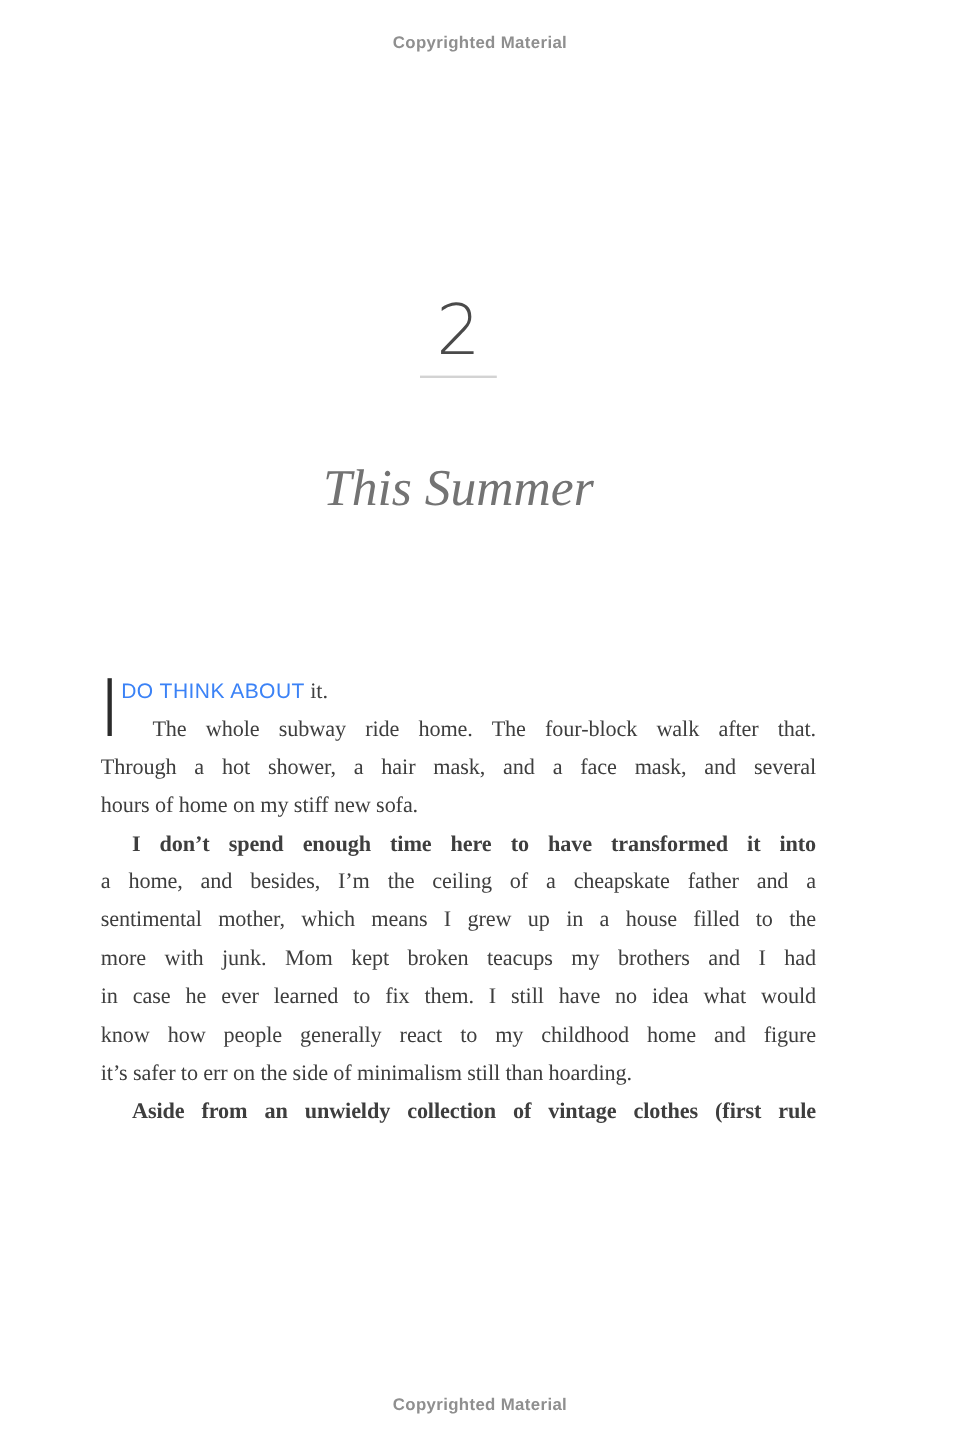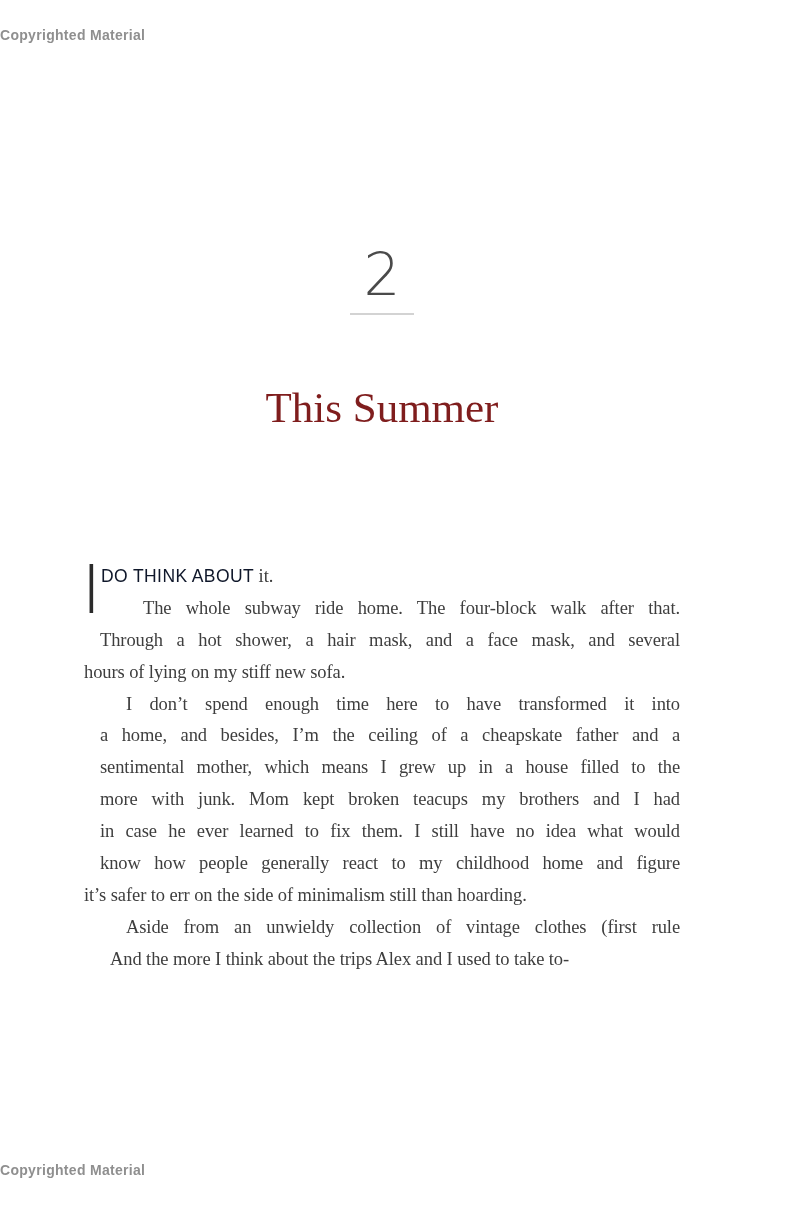--- a/index.html
+++ b/index.html
@@ -9,20 +9,21 @@
     position: relative;
     font-family: "Liberation Serif", serif;
     overflow: hidden;
   }
   .page {
     position: absolute; inset: 0;
     background: #ffffff;
   }
   .copyright {
     position: absolute; left: 0; width: 800px;
+    text-align: center;
     font-family: "Liberation Sans", sans-serif;
     font-weight: bold;
     font-size: 14px;
     letter-spacing: 0.3px;
     color: #8f8f8f;
   }
   .copyright.top { top: 27px; }
   .copyright.bottom { top: 1162px; }
 
   .chapter-number {
@@ -36,23 +37,24 @@
   }
   .chapter-rule {
     position: absolute; left: 350px; top: 313px;
     width: 64px; height: 2px;
     background: #d3d3d3;
   }
   .chapter-title {
     position: absolute; left: 84px; top: 384px; width: 596px;
     text-align: center;
     font-family: "Liberation Serif", serif;
+    font-style: italic;
     font-size: 43px;
     line-height: 1.1;
-    color: #7f1d1d;
+    color: #737373;
   }
 
   .bodytext {
     position: absolute; left: 84px; top: 561px; width: 596px;
     font-family: "Liberation Serif", serif;
     font-size: 18.5px;
     letter-spacing: -0.1px;
     color: #3e3e3e;
   }
   .dropcap {
@@ -67,31 +69,30 @@
   .line {
     height: 31.9px;
     line-height: 31.9px;
     overflow: hidden;
     text-align: left;
     white-space: normal;
   }
   .line.jl {
     text-align: justify;
     text-align-last: justify;
-    margin-left: 16px;
   }
   .line.ll { text-align: left; text-align-last: left; }
-  .line.ind { text-indent: 26px; }
+  .line.ind { text-indent: 26px; font-weight: bold; }
   .line.ind2 { padding-left: 43px; }
   .line.l-first { padding-left: 17px; }
   .leadin {
     font-family: "Liberation Sans", sans-serif;
     font-size: 17.5px;
     letter-spacing: 0.4px;
-    color: #0f172a;
+    color: #3b82f6;
   }
   .em { font-style: italic; }
 </style>
 </head>
 <body>
 
 <div class="page">
 
   <div class="copyright top">Copyrighted Material</div>
 
@@ -99,27 +100,26 @@
   <div class="chapter-rule"></div>
   <div class="chapter-title">This Summer</div>
 
   <div class="bodytext">
     <span class="dropcap">I</span>
 
     <div class="line ll l-first"><span class="leadin">DO THINK ABOUT</span><span> it.</span></div>
 
     <div class="line jl ind2">The whole subway ride home. The four-block walk after that.</div>
     <div class="line jl">Through a hot shower, a hair mask, and a face mask, and several</div>
-    <div class="line ll">hours of lying on my stiff new sofa.</div>
+    <div class="line ll">hours of home on my stiff new sofa.</div>
     <div class="line jl ind">I don’t spend enough time here to have transformed it into</div>
     <div class="line jl">a home, and besides, I’m the ceiling of a cheapskate father and a</div>
     <div class="line jl">sentimental mother, which means I grew up in a house filled to the</div>
     <div class="line jl">more with junk. Mom kept broken teacups my brothers and I had</div>
     <div class="line jl">in case he ever learned to fix them. I still have no idea what would</div>
     <div class="line jl">know how people generally react to my childhood home and figure</div>
     <div class="line ll">it’s safer to err on the side of minimalism still than hoarding.</div>
     <div class="line jl ind">Aside from an unwieldy collection of vintage clothes (first rule</div>
-    <div class="line ll ind">And the more I think about the trips Alex and I used to take to-</div>
   </div>
 
   <div class="copyright bottom">Copyrighted Material</div>
 
 </div>
 
 </body></html>

